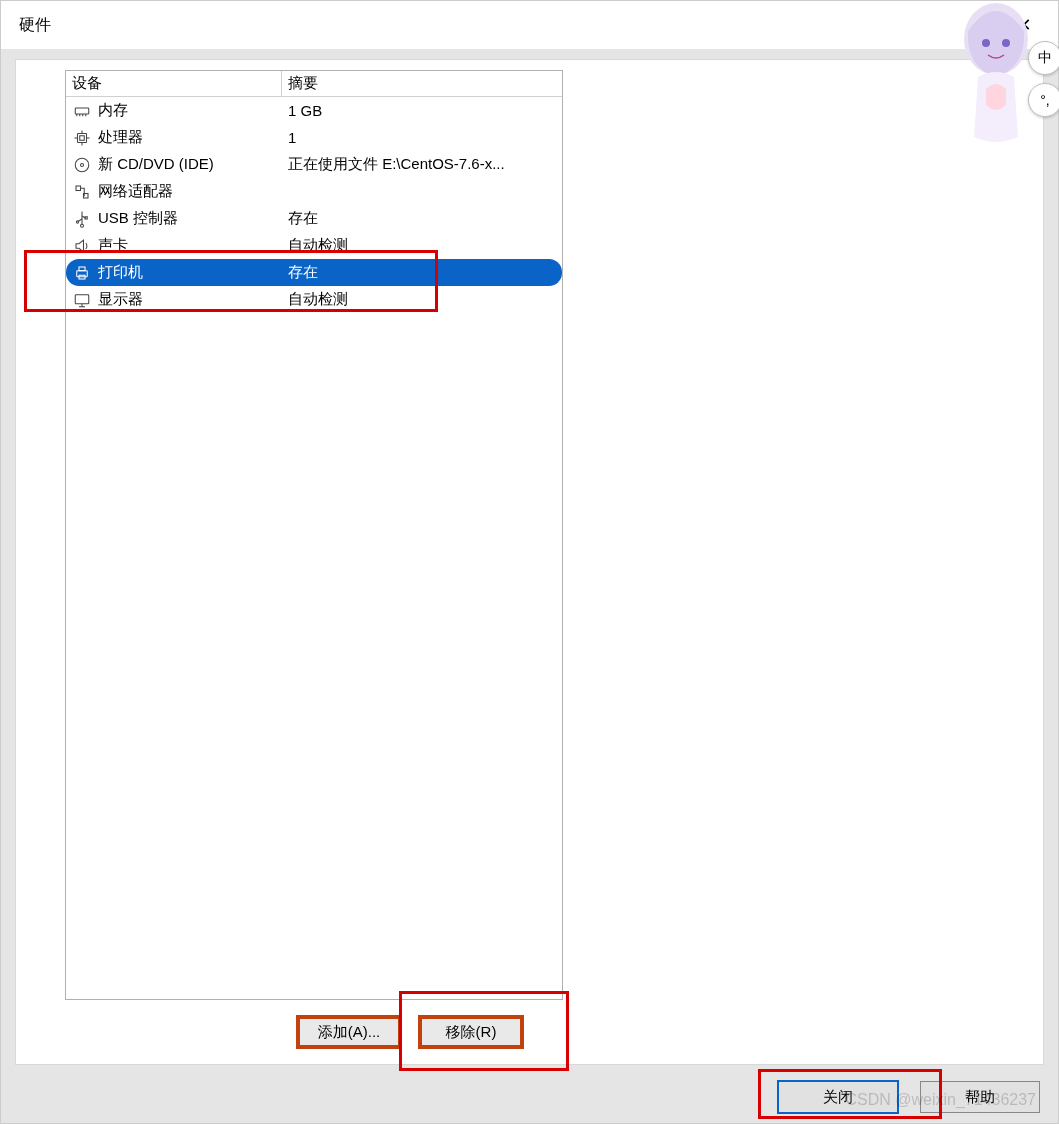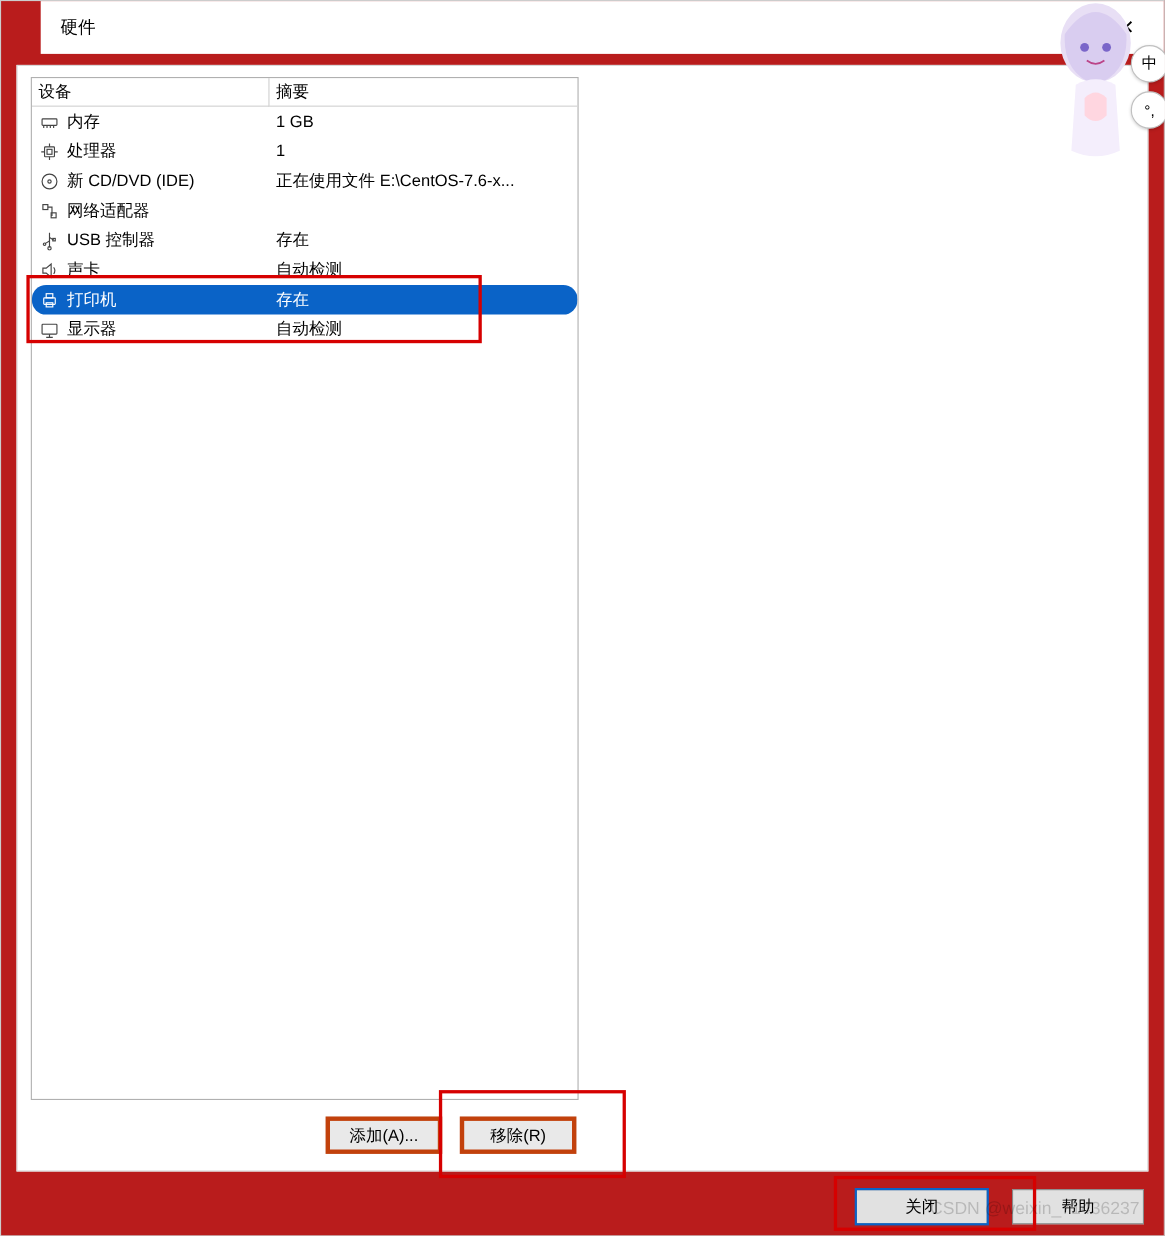--- a/index.html
+++ b/index.html
@@ -9,25 +9,24 @@
     height: 1124px;
     font-family: "Microsoft YaHei", "Segoe UI", sans-serif;
     font-size: 15px;
     background: #fff;
     color: #000;
     overflow: hidden;
   }
   .window {
     width: 1059px;
     height: 1124px;
-    background: #b91c1c;
+    background: #e5e5e5;
     border: 1px solid #ccc;
     box-sizing: border-box;
     position: relative;
-    padding-left: 36px;
   }
   .titlebar {
     height: 48px;
     display: flex;
     align-items: center;
     justify-content: space-between;
     padding: 0 14px 0 18px;
     background: #fff;
   }
   .titlebar .title {
@@ -57,20 +56,21 @@
     display: flex;
     height: calc(100% - 64px);
     padding: 10px 12px 0 12px;
     box-sizing: border-box;
     gap: 30px;
   }
   .left {
     width: 498px;
     display: flex;
     flex-direction: column;
+    margin-left: 37px;
   }
   .device-table {
     flex: 1;
     border: 1px solid #b0b0b0;
     background: #fff;
     overflow: hidden;
   }
   .thead {
     display: flex;
     height: 26px;

